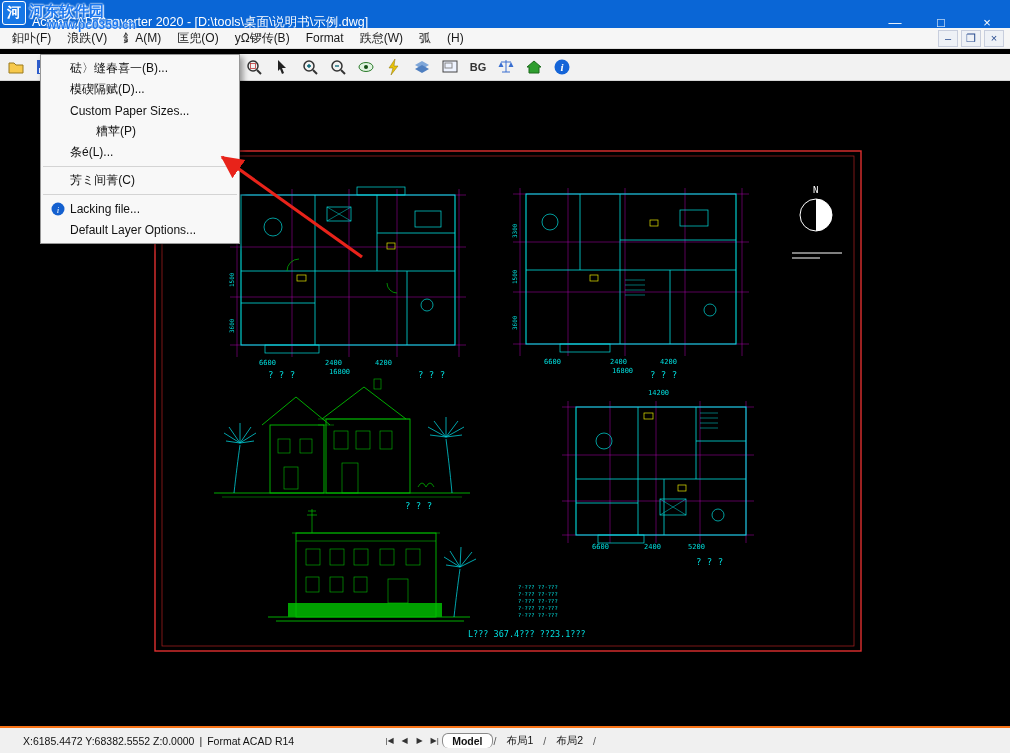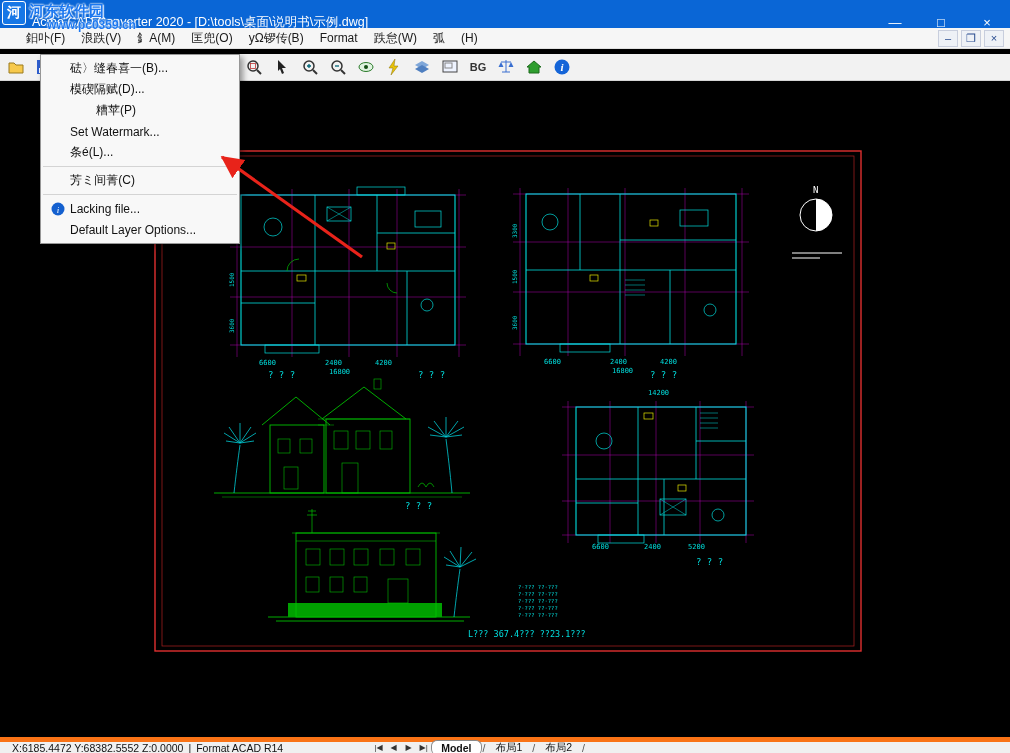--- a/index.html
+++ b/index.html
@@ -11,42 +11,42 @@
   .titlebar { position:absolute; top:0; left:0; width:100%; height:44px;
               background:#0a66d6; display:flex; align-items:center; }
   .title { color:#fff; font-size:12.5px; margin-left:32px; white-space:nowrap; }
   .win-controls { margin-left:auto; display:flex; height:28px; }
   .win-btn { width:46px; height:28px; color:#fff; font-size:13px;
              display:flex; align-items:center; justify-content:center; cursor:default; }
 
   
   .menubar { position:absolute; top:28px; left:0; width:100%; height:21px;
              background:#f6f6f6; border-bottom:1px solid #e0e0e0;
-             display:flex; align-items:center; font-size:12px; color:#1a1a1a; padding-left:18px; }
+             display:flex; align-items:center; font-size:12px; color:#1a1a1a; padding-left:4px; }
   .menu-item { padding:4px 8px; white-space:nowrap; }
   .mdi { margin-left:auto; margin-right:6px; display:flex; gap:3px; }
   .mdi-btn { width:20px; height:17px; font-size:11px; color:#274b8f; background:#eef1f6;
              border:1px solid #c8cedd; display:flex; align-items:center; justify-content:center; }
 
   
   .toolbar { position:absolute; top:54px; left:0; width:100%; height:27px;
              background:#f2f2f2; border-bottom:1px solid #d5d5d5;
              display:flex; align-items:center; padding-left:4px; gap:4px; }
   .tool-btn { width:24px; height:22px; display:flex; align-items:center; justify-content:center;
               border:1px solid transparent; font-size:11px; font-weight:bold; color:#333; }
   .tool-gap { width:150px; height:1px; }
 
   
   .canvas { position:absolute; top:81px; left:0; width:1010px; height:656px; background:#000; }
   .canvas svg { display:block; font-family:"DejaVu Sans Mono", monospace; }
 
   
-  .statusbar { position:absolute; bottom:0; left:0; width:100%; height:16px;
-               background:#f0f0f0; border-top:5px solid #f97316;
-               display:flex; align-items:center; font-size:10.5px; color:#111; padding:0 12px; }
+  .statusbar { position:absolute; bottom:0; left:0; width:100%; height:27px;
+               background:#f0f0f0; border-top:2px solid #f97316;
+               display:flex; align-items:center; font-size:10.5px; color:#111; padding:0 23px; }
   .sb-div { margin:0 5px; }
   .sb-tabs { display:flex; align-items:center; margin-left:88px; height:15px; }
   .sb-nav { width:15px; text-align:center; font-size:8px; color:#333; }
   .sb-tab { padding:0 9px; font-size:10.5px; color:#111; height:15px; display:flex; align-items:center;border-radius:6px; }
   .sb-tab.active { background:#fff; border:1px solid #8a8a8a; border-bottom:none; font-weight:bold; }
   .sb-slash { color:#555; padding:0 1px; }
 
   
   .context-menu { position:absolute; top:54px; left:40px; width:200px; z-index:40;
                   background:#f8f8f8; border:1px solid #979797;
@@ -378,27 +378,27 @@
 
   <div class="context-menu">
     <div class="cm-item">
       <span class="cm-gutter"></span>
       <span class="cm-label">砝〉缝春喜一(B)...</span>
     </div>
     <div class="cm-item">
       <span class="cm-gutter"></span>
       <span class="cm-label">模碶隔赋(D)...</span>
     </div>
+    <div class="cm-item">
+      <span class="cm-gutter"></span>
+      <span class="cm-label">Custom Paper Sizes...</span>
+    </div>
     <div class="cm-item indent">
       <span class="cm-gutter"></span>
       <span class="cm-label">糟苹(P)</span>
-    </div>
-    <div class="cm-item">
-      <span class="cm-gutter"></span>
-      <span class="cm-label">Set Watermark...</span>
     </div>
     <div class="cm-item">
       <span class="cm-gutter"></span>
       <span class="cm-label">条é(L)...</span>
     </div>
     <div class="cm-sep"></div>
     <div class="cm-item">
       <span class="cm-gutter"></span>
       <span class="cm-label">芳ミ间菁(C)</span>
     </div>

